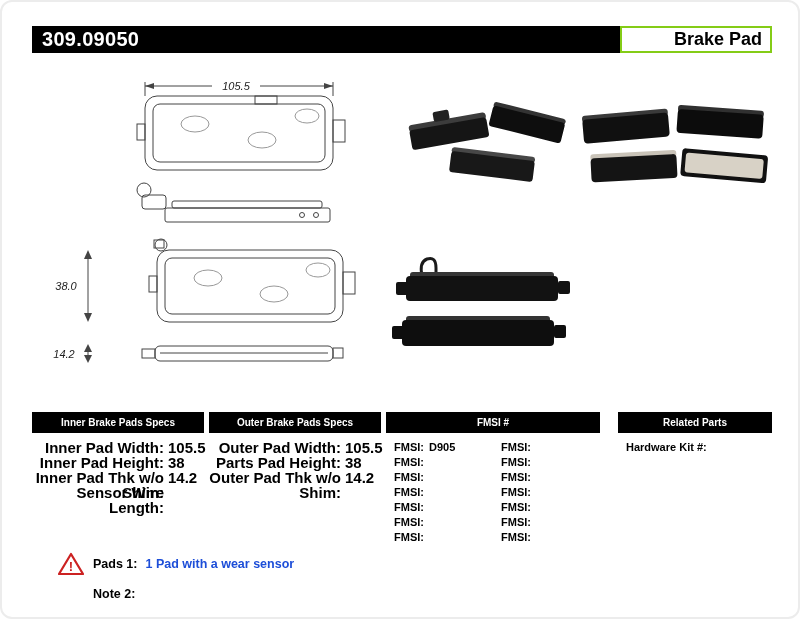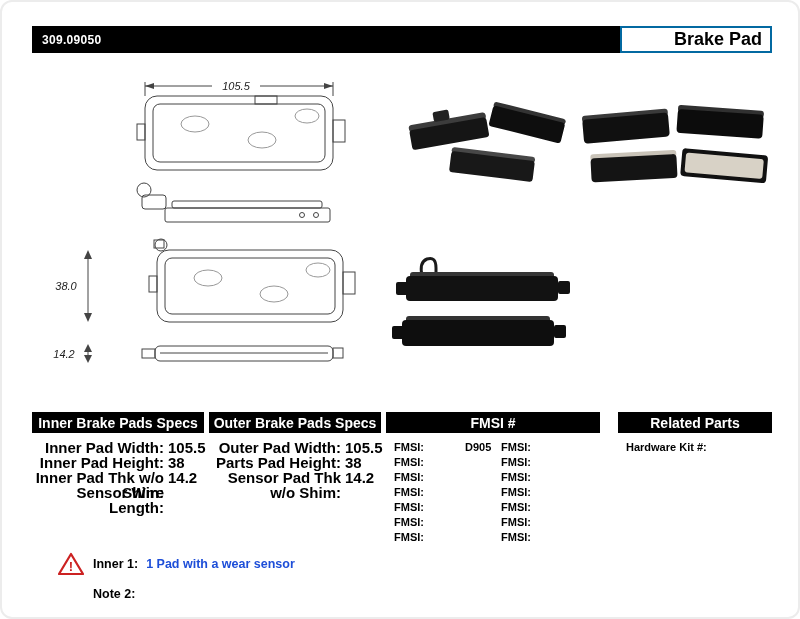--- a/index.html
+++ b/index.html
@@ -4,51 +4,51 @@
 <style>
   * { margin:0; padding:0; box-sizing:border-box; }
   html,body { width:800px; height:619px; background:#fff; }
   body { font-family:"Liberation Sans", sans-serif; }
   .page { position:relative; width:800px; height:619px; background:#fff;
           border:2px solid #ececec; border-radius:12px; overflow:hidden; }
 
   
   .titlebar { position:absolute; left:30px; top:24px; width:740px; height:27px;
               background:#000; display:flex; align-items:center; }
-  .part-number { flex:1; color:#fff; font-size:12px; font-weight:bold;
+  .part-number { flex:1; color:#fff; font-size:20px; font-weight:bold;
                  padding-left:10px; letter-spacing:.3px; }
-  .product-box { height:27px; width:152px; background:#fff; border:2px solid #0369a1;
+  .product-box { height:27px; width:152px; background:#fff; border:2px solid #84cc16;
                  display:flex; align-items:center; justify-content:flex-end;
                  padding-right:8px; font-size:18px; font-weight:bold; color:#000; }
 
   
   .tech-svg  { position:absolute; left:28px;  top:60px; }
   .photo-a   { position:absolute; left:390px; top:92px; }
   .photo-b   { position:absolute; left:575px; top:98px; }
   .photo-c   { position:absolute; left:388px; top:246px; }
   .dim-text  { font-style:italic; font-size:11px; fill:#222;
                font-family:"Liberation Sans", sans-serif; }
 
   
   .specs { position:absolute; left:30px; top:410px; width:740px;
            display:flex; gap:5px; }
   .col-inner, .col-outer { width:172px; }
   .col-fmsi { width:214px; }
   .col-related { flex:1;margin-left:13px; }
   .col-header { height:21px; background:#000; color:#fff; font-weight:bold;
-                font-size:14px; display:flex; align-items:center;
+                font-size:10px; display:flex; align-items:center;
                 justify-content:center; }
   .col-body { padding-top:7px; }
   .spec-row { display:flex; height:15px; line-height:15px;
               font-size:15px; font-weight:bold; color:#000; }
   .spec-lbl { flex:1; text-align:right; }
   .spec-val { width:40px; padding-left:4px; text-align:left; }
   .fmsi-row { display:flex; height:15px; line-height:15px;
               font-size:11px; font-weight:bold; }
-  .fmsi-half { width:50%; padding-left:8px; display:flex;gap:36px; }
+  .fmsi-half { width:50%; padding-left:8px; display:flex; }
   .fmsi-val { padding-left:5px; }
   .related-row { height:15px; line-height:15px; font-size:11px;
                  font-weight:bold; padding-left:8px; display:flex; }
   .related-val { padding-left:5px; }
 
   
   .notes { position:absolute; left:56px; top:550px; }
   .note-row { display:flex; align-items:center; }
   .warning-wrap { width:26px; height:24px; margin-right:9px; }
   .note-label { font-size:12.5px; font-weight:bold; color:#000; margin-right:8px; }
@@ -195,21 +195,21 @@
       <div class="col-body">
         <div class="spec-row">
           <span class="spec-lbl">Outer Pad Width:</span>
           <span class="spec-val">105.5</span>
         </div>
         <div class="spec-row">
           <span class="spec-lbl">Parts Pad Height:</span>
           <span class="spec-val">38</span>
         </div>
         <div class="spec-row">
-          <span class="spec-lbl">Sensor Pad Thk w/o Shim:</span>
+          <span class="spec-lbl">Outer Pad Thk w/o Shim:</span>
           <span class="spec-val">14.2</span>
         </div>
       </div>
     </div>
 
     <div class="col-fmsi">
       <div class="col-header">FMSI #</div>
       <div class="col-body">
         <div class="fmsi-row">
           <span class="fmsi-half">
@@ -295,21 +295,21 @@
     </div>
 
   </section>
 
   <section class="notes">
     <div class="note-row">
       <svg class="warning-wrap" width="26" height="24" viewBox="0 0 26 24">
         <polygon points="13,2 25,22 1,22" fill="#fff" stroke="#cc2222" stroke-width="2.2" stroke-linejoin="round"></polygon>
         <text x="13" y="19" text-anchor="middle" font-size="13" font-weight="bold" fill="#cc2222" font-family="Liberation Sans, sans-serif">!</text>
       </svg>
-      <span class="note-label">Inner 1:</span>
+      <span class="note-label">Pads 1:</span>
       <span class="note-red">1 Pad with a wear sensor</span>
     </div>
     <div class="note-row note-row2">
       <span class="note-label">Note 2:</span>
       <span class="note-red"></span>
     </div>
   </section>
 
 </div>
 

